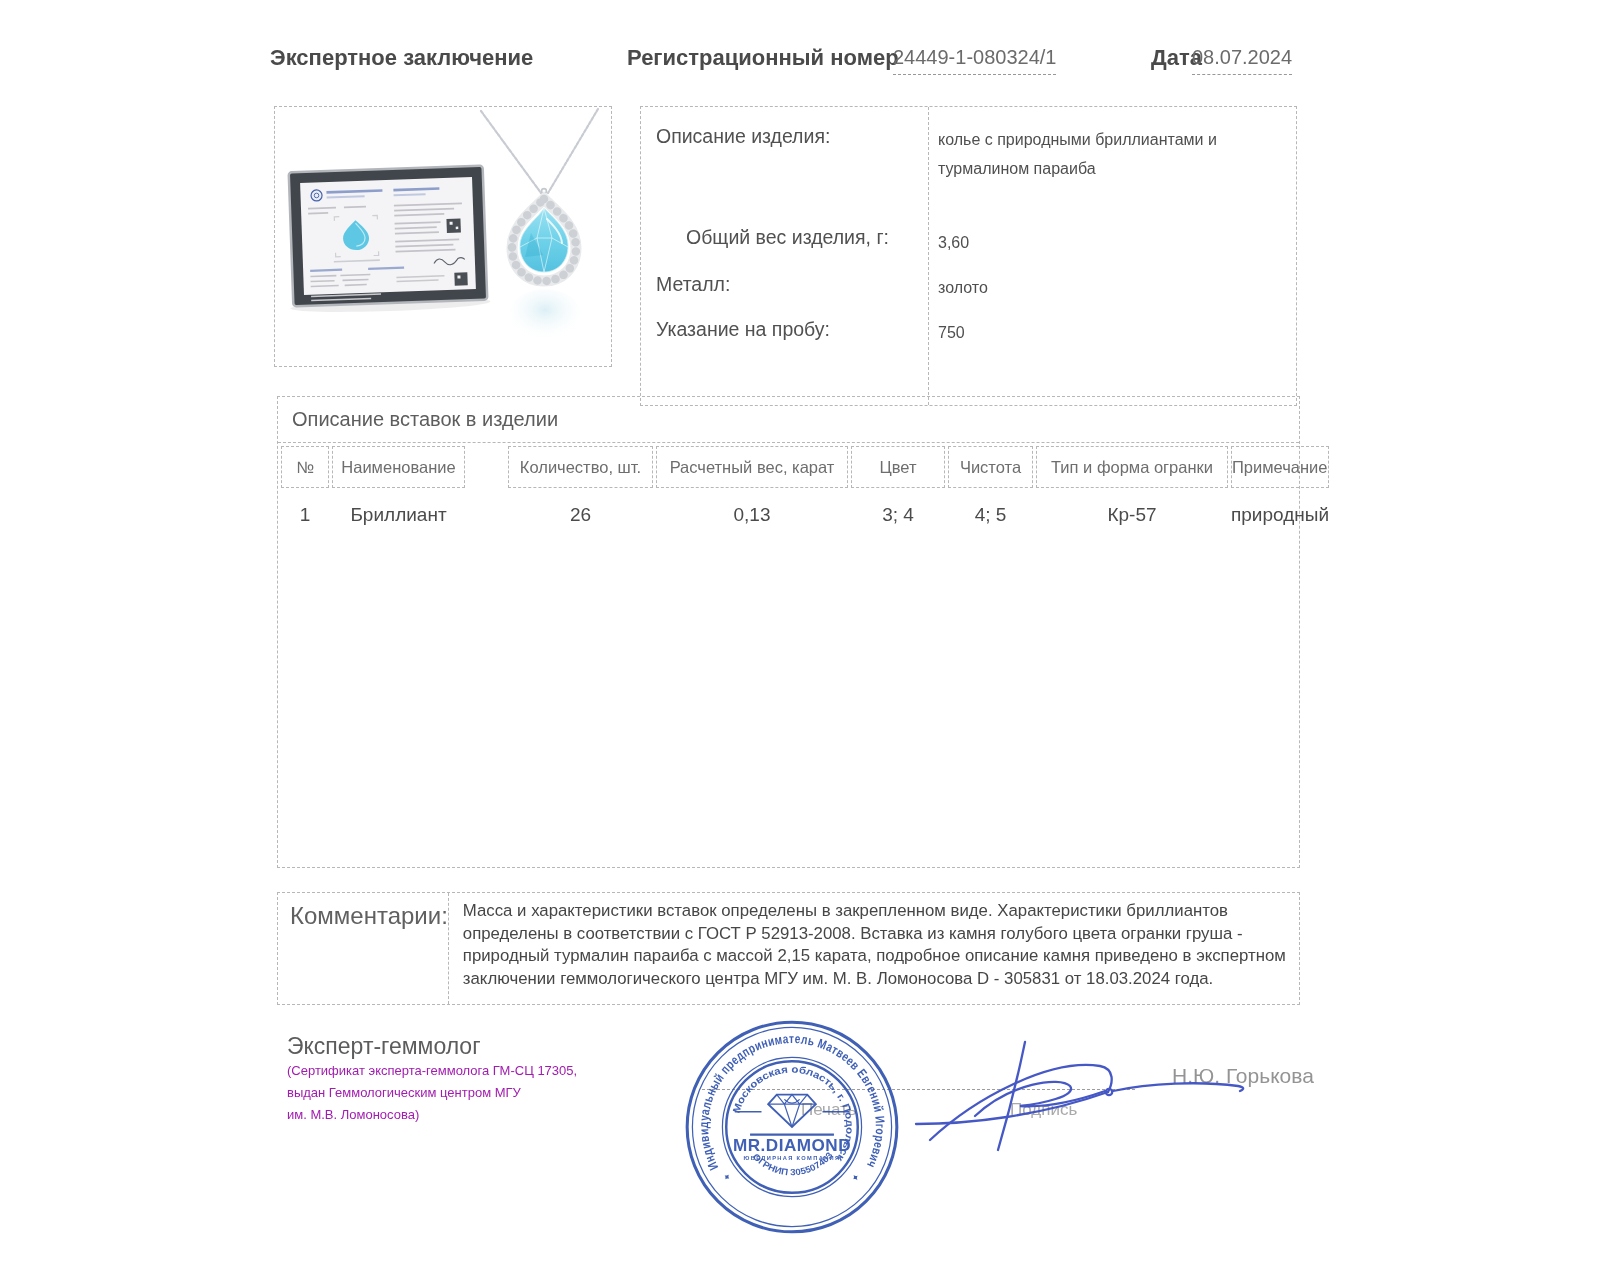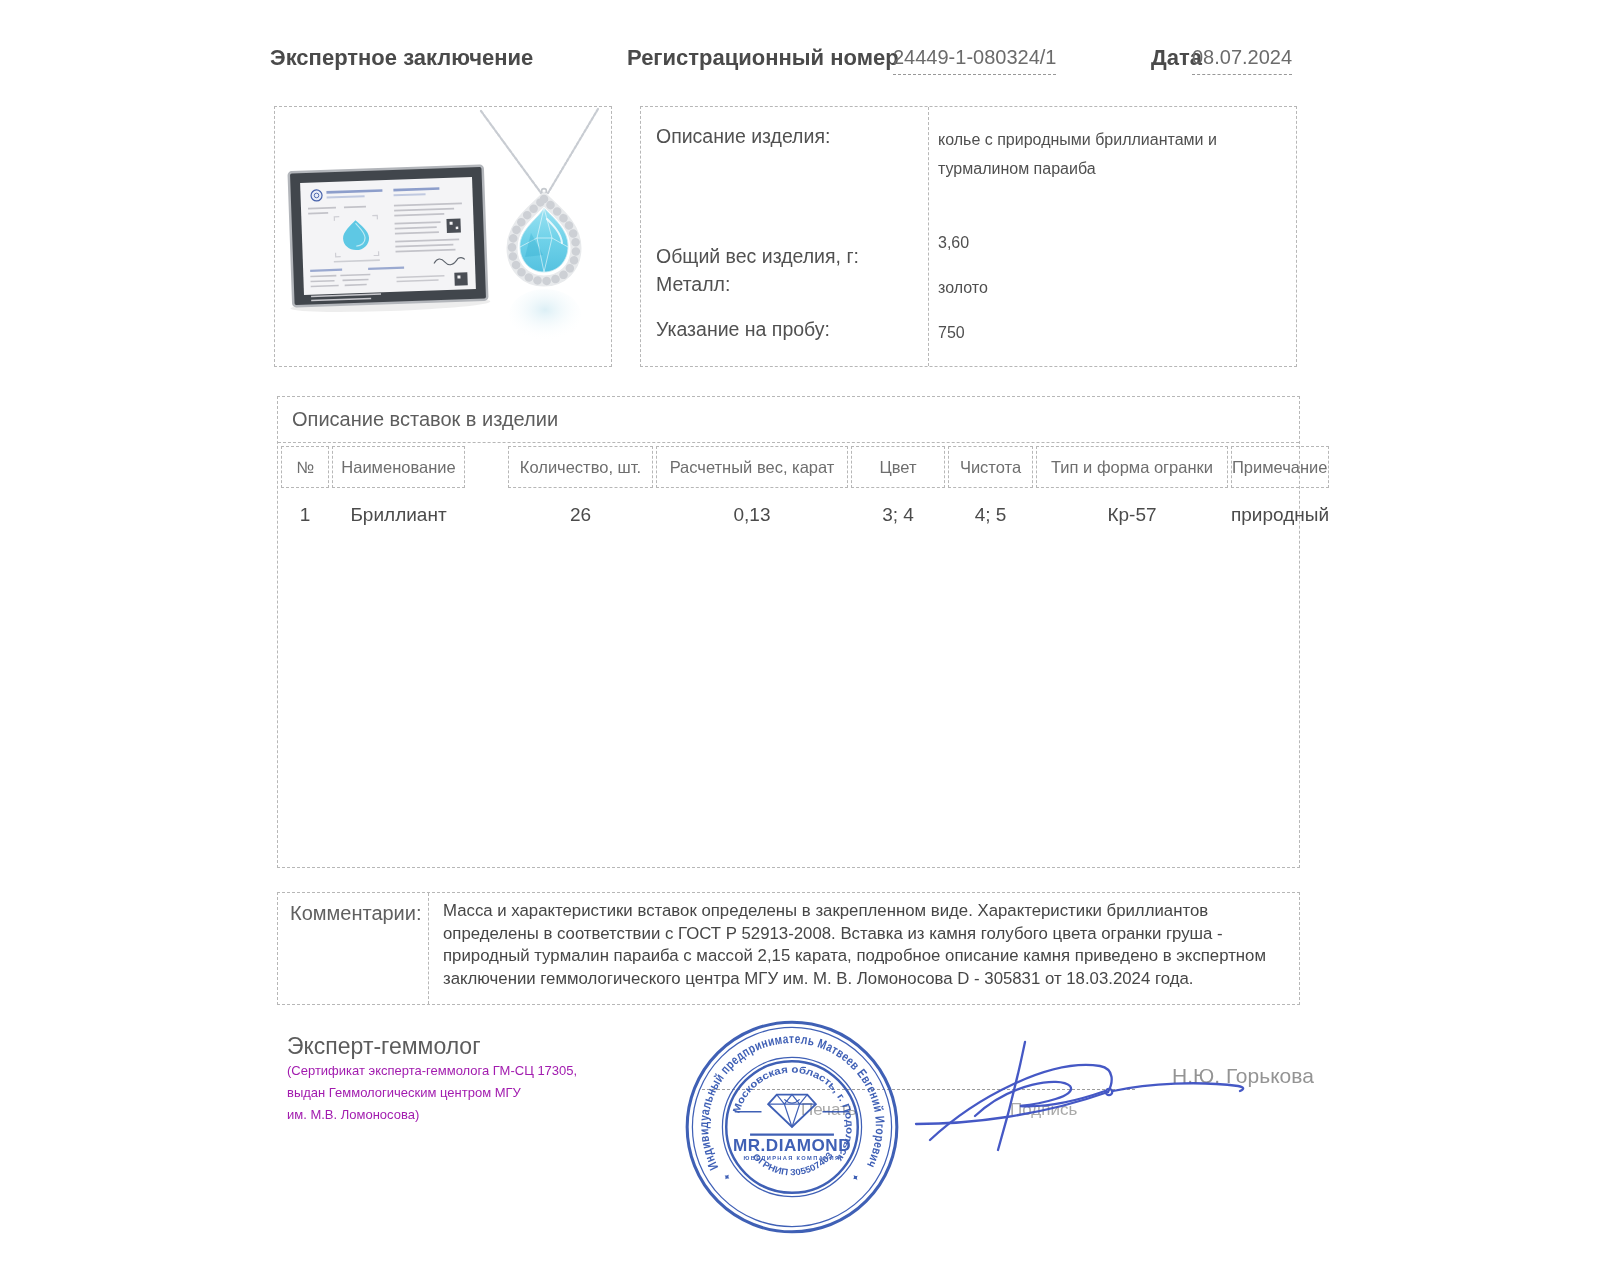--- a/index.html
+++ b/index.html
@@ -24,21 +24,21 @@
             display:flex;align-items:center;justify-content:center;
             font-size:16.5px;color:#6e6e6e;white-space:nowrap;}
   .dat-row{display:flex;gap:3px;margin:10px 3px 0 3px;flex:0 0 auto;}
   .dat-cell{display:flex;align-items:center;justify-content:center;
             font-size:19px;color:#4b4b4b;height:34px;}
   .c0{flex:0 0 48px;} .c1{flex:0 0 133px;} .c2{flex:0 0 145px;margin-left:40px;} .c3{flex:0 0 192px;}
   .c4{flex:0 0 94px;} .c5{flex:0 0 85px;}  .c6{flex:0 0 192px;} .c7{flex:1;text-align:center;}
 
   
   .com-label{flex:0 0 151px;border-right:1.5px dashed #b7b7b7;box-sizing:border-box;
-             padding:9px 0 0 12px;font-size:20px;color:#606060;}
+             padding:9px 0 0 12px;font-size:24px;color:#606060;}
   .com-text{flex:1;padding:7px 10px 0 14px;font-size:16.8px;line-height:22.5px;color:#464646;}
 
   .ph{color:#a9a9a9;font-size:17px;}
   .footer-title{font-size:23px;color:#5c5c5c;}
   .footer-cert{font-size:13px;line-height:22px;color:#a21caf;}
   .expert-name{font-size:21px;color:#949494;}
 </style>
 </head>
 <body>
 
@@ -125,28 +125,28 @@
       <path d="M269,101 C278,111 293,122 293,139 C293,155 282,165 269,165 C256,165 245,155 245,139 C245,122 264,111 269,101 Z" fill="url(#stoneG)" stroke="#bfe9f2" stroke-width="0.8"></path>
       <path d="M269,101 L262,131 L245,140 M269,101 L277,131 L293,140 M262,131 L269,165 M277,131 L269,165 M262,131 L277,131" stroke="rgba(255,255,255,0.55)" stroke-width="1" fill="none"></path>
       <path d="M256,126 L268,148 L250,150 Z" fill="rgba(35,165,200,0.28)"></path>
       <path d="M272,112 C278,118 286,126 287,136" stroke="rgba(255,255,255,0.8)" stroke-width="2" fill="none" stroke-linecap="round"></path>
 
       <ellipse cx="270" cy="208" rx="36" ry="26" fill="url(#reflG)"></ellipse>
     </g>
   </svg>
 </div>
 
-<div class="abs dash" style="left:640px;top:106px;width:657px;height:261px;">
+<div class="abs dash" style="left:640px;top:106px;width:657px;height:300px;">
   <div class="abs" style="left:287px;top:0;bottom:0;border-left:1.5px dashed #b7b7b7;"></div>
   <div>
     <div class="det-label" style="top:18px;">Описание изделия:</div>
     <div class="det-value" style="top:18px;">колье с природными бриллиантами и турмалином параиба</div>
   </div>
   <div>
-    <div class="det-label" style="top:138px;">Общий вес изделия, г:</div>
+    <div class="det-label" style="top:119px;margin-left:30px;">Общий вес изделия, г:</div>
     <div class="det-value" style="top:121px;">3,60</div>
   </div>
   <div>
     <div class="det-label" style="top:166px;">Металл:</div>
     <div class="det-value" style="top:166px;">золото</div>
   </div>
   <div>
     <div class="det-label" style="top:211px;">Указание на пробу:</div>
     <div class="det-value" style="top:211px;">750</div>
   </div>

